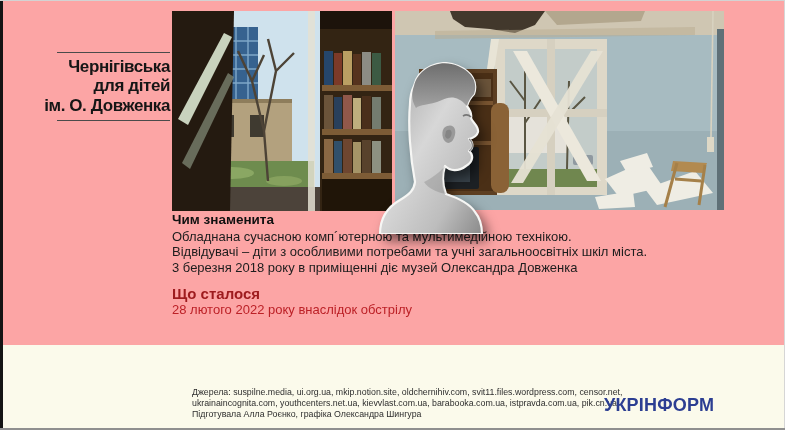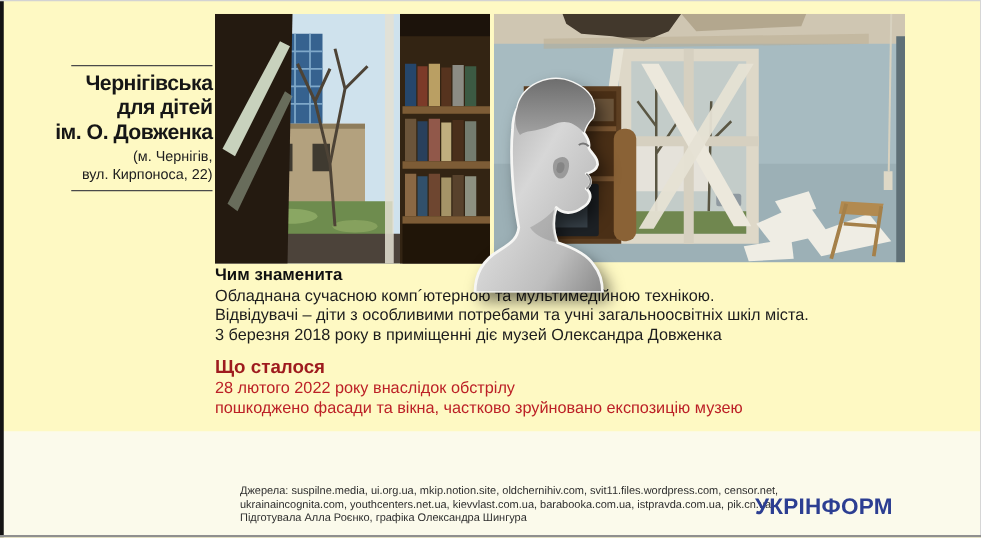--- a/index.html
+++ b/index.html
@@ -1,17 +1,17 @@
 <!DOCTYPE html>
 <html><head>
 <meta charset="utf-8">
 <style>
   html,body{margin:0;padding:0;}
   body{width:785px;height:430px;background:#cfcfcf;font-family:"Liberation Sans", sans-serif;}
-  .canvas{position:relative;width:785px;height:430px;background:#fef9c3;overflow:hidden;}
+  .canvas{position:relative;width:785px;height:430px;background:#fca5a5;overflow:hidden;}
 
   
   .edge-left{position:absolute;left:0;top:0;width:3px;height:430px;background:#141414;z-index:30;}
   .edge-top{position:absolute;left:0;top:0;width:785px;height:1px;background:#d3d3d3;z-index:30;}
   .edge-right{position:absolute;right:0;top:0;width:1px;height:430px;background:#d6d6d6;z-index:30;}
   .edge-bottom{position:absolute;left:0;bottom:0;width:785px;height:2px;background:#8f8f8f;z-index:30;}
 
   
   .title-block{position:absolute;left:28px;top:52px;width:142px;text-align:right;}
   .rule{height:0;border-top:1.6px solid #4a4a4a;width:113px;margin-left:auto;}
@@ -57,24 +57,20 @@
   <div class="edge-right"></div>
   <div class="edge-bottom"></div>
 
   <div class="title-block">
     <div class="rule"></div>
     <h1 class="lib-title">
       <span>Чернігівська</span>
       <span>для дітей</span>
       <span>ім. О. Довженка</span>
     </h1>
-    <p class="lib-address">
-      <span>(м. Чернігів,</span>
-      <span>вул. Кирпоноса, 22)</span>
-    </p>
     <div class="rule"></div>
   </div>
 
   <div class="photo photo-left">
     <svg viewBox="0 0 220 200" preserveAspectRatio="none">
       <rect width="220" height="200" fill="#cfe2ed"></rect>
 
       <rect x="40" y="16" width="46" height="72" fill="#36628f"></rect>
       <path d="M52,16 V88 M64,16 V88 M76,16 V88 M40,30 H86 M40,44 H86 M40,58 H86 M40,72 H86" stroke="#7fa8c9" stroke-width="1.4" fill="none"></path>
 
@@ -210,21 +206,20 @@
   <h2 class="about-title">Чим знаменита</h2>
   <p class="about-text">
     <span>Обладнана сучасною комп´ютерною та мультимедійною технікою.</span>
     <span>Відвідувачі – діти з особливими потребами та учні загальноосвітніх шкіл міста.</span>
     <span>3 березня 2018 року в приміщенні діє музей Олександра Довженка</span>
   </p>
 
   <h2 class="incident-title">Що сталося</h2>
   <p class="incident-text">
     <span>28 лютого 2022 року внаслідок обстрілу</span>
-    <span>пошкоджено фасади та вікна, частково зруйновано експозицію музею</span>
   </p>
 
   <footer class="footer">
     <p class="sources">
       <span>Джерела: suspilne.media, ui.org.ua, mkip.notion.site, oldchernihiv.com, svit11.files.wordpress.com, censor.net,</span>
       <span>ukrainaincognita.com, youthcenters.net.ua, kievvlast.com.ua, barabooka.com.ua, istpravda.com.ua, pik.cn.ua.</span>
       <span>Підготувала Алла Роєнко, графіка Олександра Шингура</span>
     </p>
     <div class="logo">УКРІНФОРМ</div>
   </footer>

